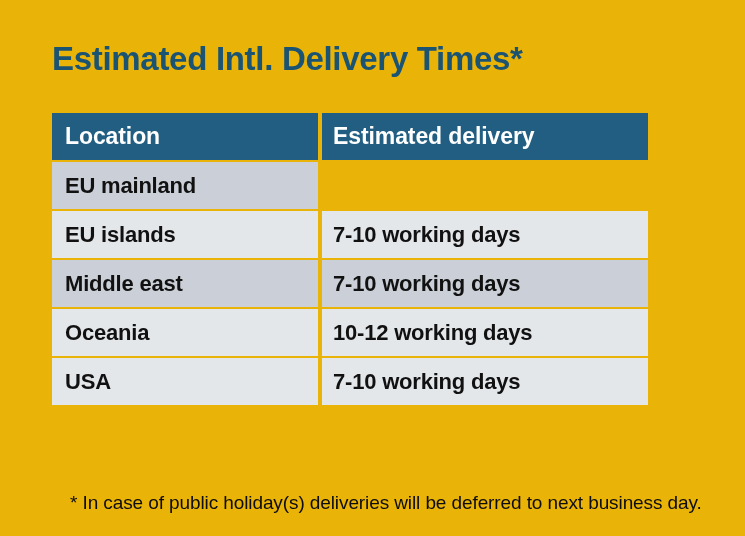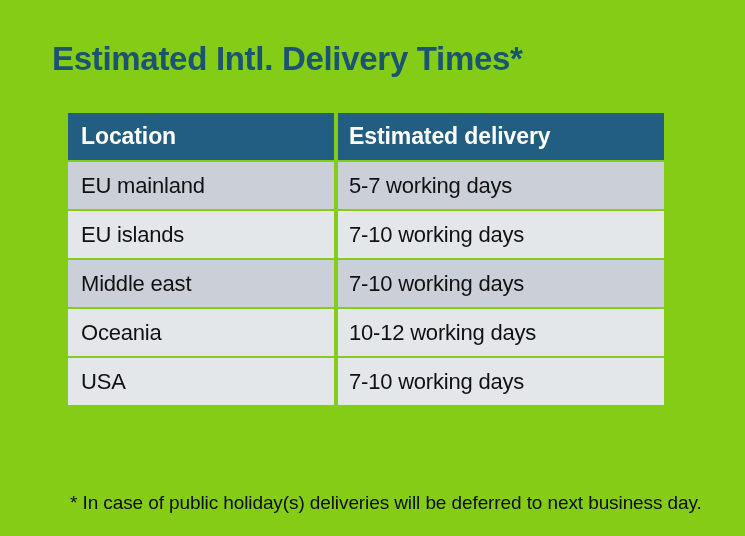--- a/index.html
+++ b/index.html
@@ -14,21 +14,21 @@
     overflow: hidden;
     position: relative;
   }
 
   .page {
     position: absolute;
     left: 0;
     top: 0;
     width: 745px;
     height: 536px;
-    background: #84cc16;
+    background: #eab308;
   }
 
   
   .page-title {
     position: absolute;
     left: 52px;
     top: 38px;
     font-size: 33px;
     font-weight: 700;
     letter-spacing: -0.3px;
@@ -36,21 +36,20 @@
     line-height: 42px;
     white-space: nowrap;
   }
 
   
   .table {
     position: absolute;
     left: 52px;
     top: 113px;
     width: 640px;
-    margin-left: 16px;
   }
 
   .trow {
     display: flex;
     width: 100%;
     margin-bottom: 2px;
     height: 47px;
   }
   .trow:last-child {
     margin-bottom: 0;
@@ -80,21 +79,21 @@
     color: #ffffff;
     font-size: 23px;
     font-weight: 700;
     letter-spacing: -0.1px;
   }
 
   
   .data-row .cell {
     color: #111111;
     font-size: 22px;
-    font-weight: 400;
+    font-weight: 700;
     letter-spacing: -0.2px;
   }
   .data-row.alt-dark .cell {
     background: #cbd0d8;
   }
   .data-row.alt-light .cell {
     background: #e4e7ea;
   }
 
   
@@ -119,21 +118,20 @@
 
   <div class="table">
 
     <div class="trow header-row">
       <div class="cell cell-location">Location</div>
       <div class="cell cell-delivery">Estimated delivery</div>
     </div>
 
     <div class="trow data-row alt-dark">
       <div class="cell cell-location">EU mainland</div>
-      <div class="cell cell-delivery">5-7 working days</div>
     </div>
 
     <div class="trow data-row alt-light">
       <div class="cell cell-location">EU islands</div>
       <div class="cell cell-delivery">7-10 working days</div>
     </div>
 
     <div class="trow data-row alt-dark">
       <div class="cell cell-location">Middle east</div>
       <div class="cell cell-delivery">7-10 working days</div>

